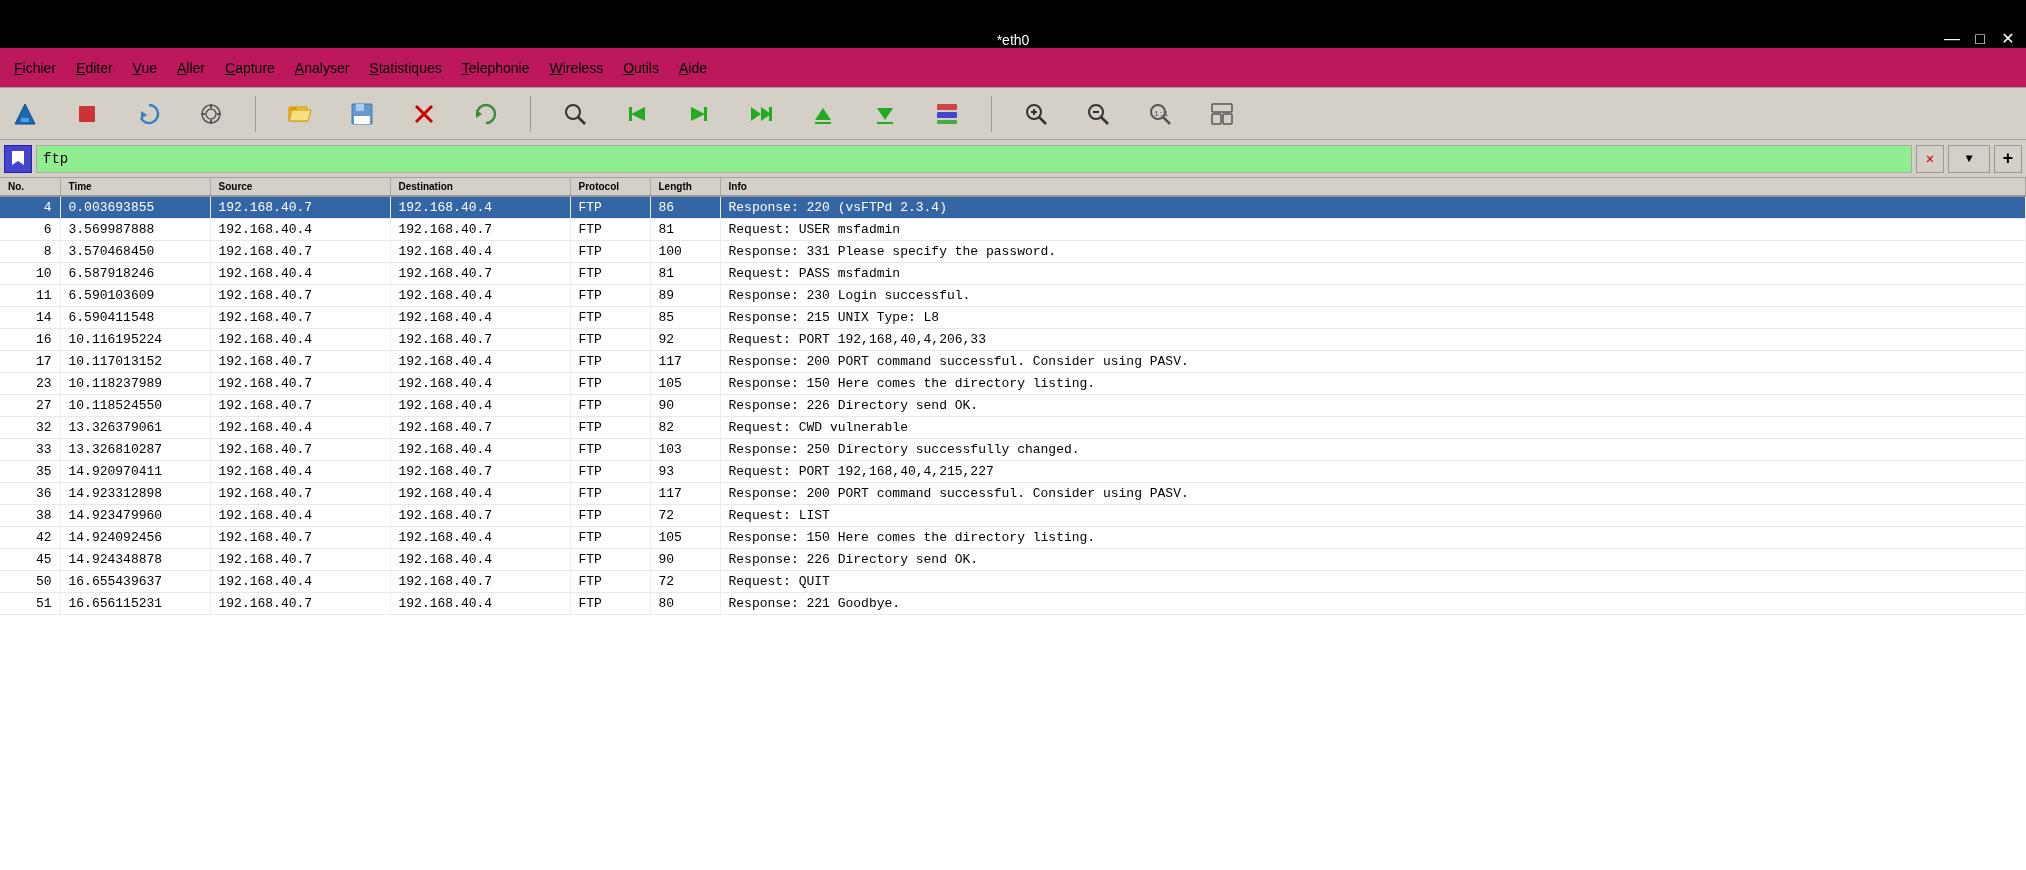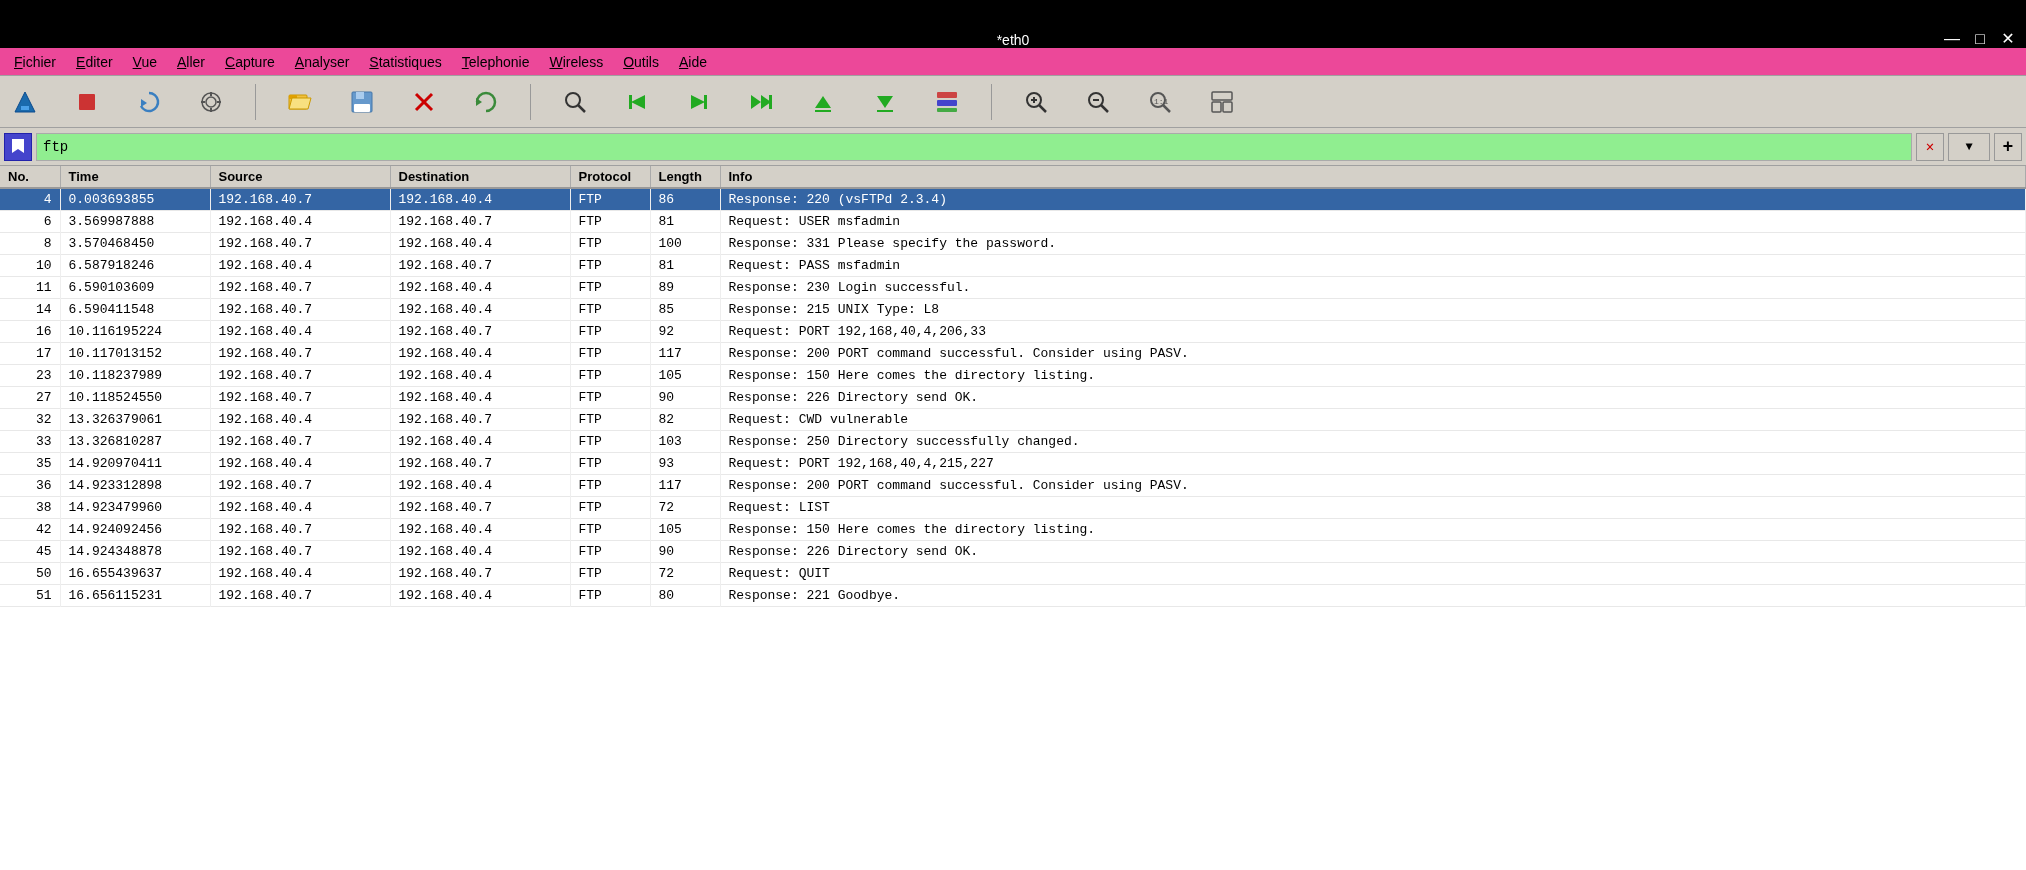--- a/index.html
+++ b/index.html
@@ -35,22 +35,22 @@
     .title-btn {
       color: #fff;
       font-size: 16px;
       cursor: pointer;
       width: 20px;
       text-align: center;
     }
 
     
     #menu-bar {
-      background: #ec4899;
-      height: 28px;
+      background: #be185d;
+      height: 40px;
       display: flex;
       align-items: center;
       padding: 9px 4px;
       border-bottom: 1px solid #a0a0a0;
       font-family: Arial, sans-serif;
       font-size: 14px;
     }
     .menu-item {
       padding: 2px 10px;
       cursor: pointer;
@@ -171,21 +171,21 @@
       font-size: 13px;
     }
     #packet-table thead tr {
       background: #d4d0c8;
       border-bottom: 2px solid #999;
     }
     #packet-table thead th {
       text-align: left;
       padding: 3px 8px;
       font-family: Arial, sans-serif;
-      font-size: 13px;
+      font-size: 10px;
       font-weight: bold;
       border-right: 1px solid #aaa;
       white-space: nowrap;
     }
     #packet-table tbody tr {
       border-bottom: 1px solid #e8e8e8;
     }
     #packet-table tbody tr.selected {
       background: #3465a4;
       color: #fff;

